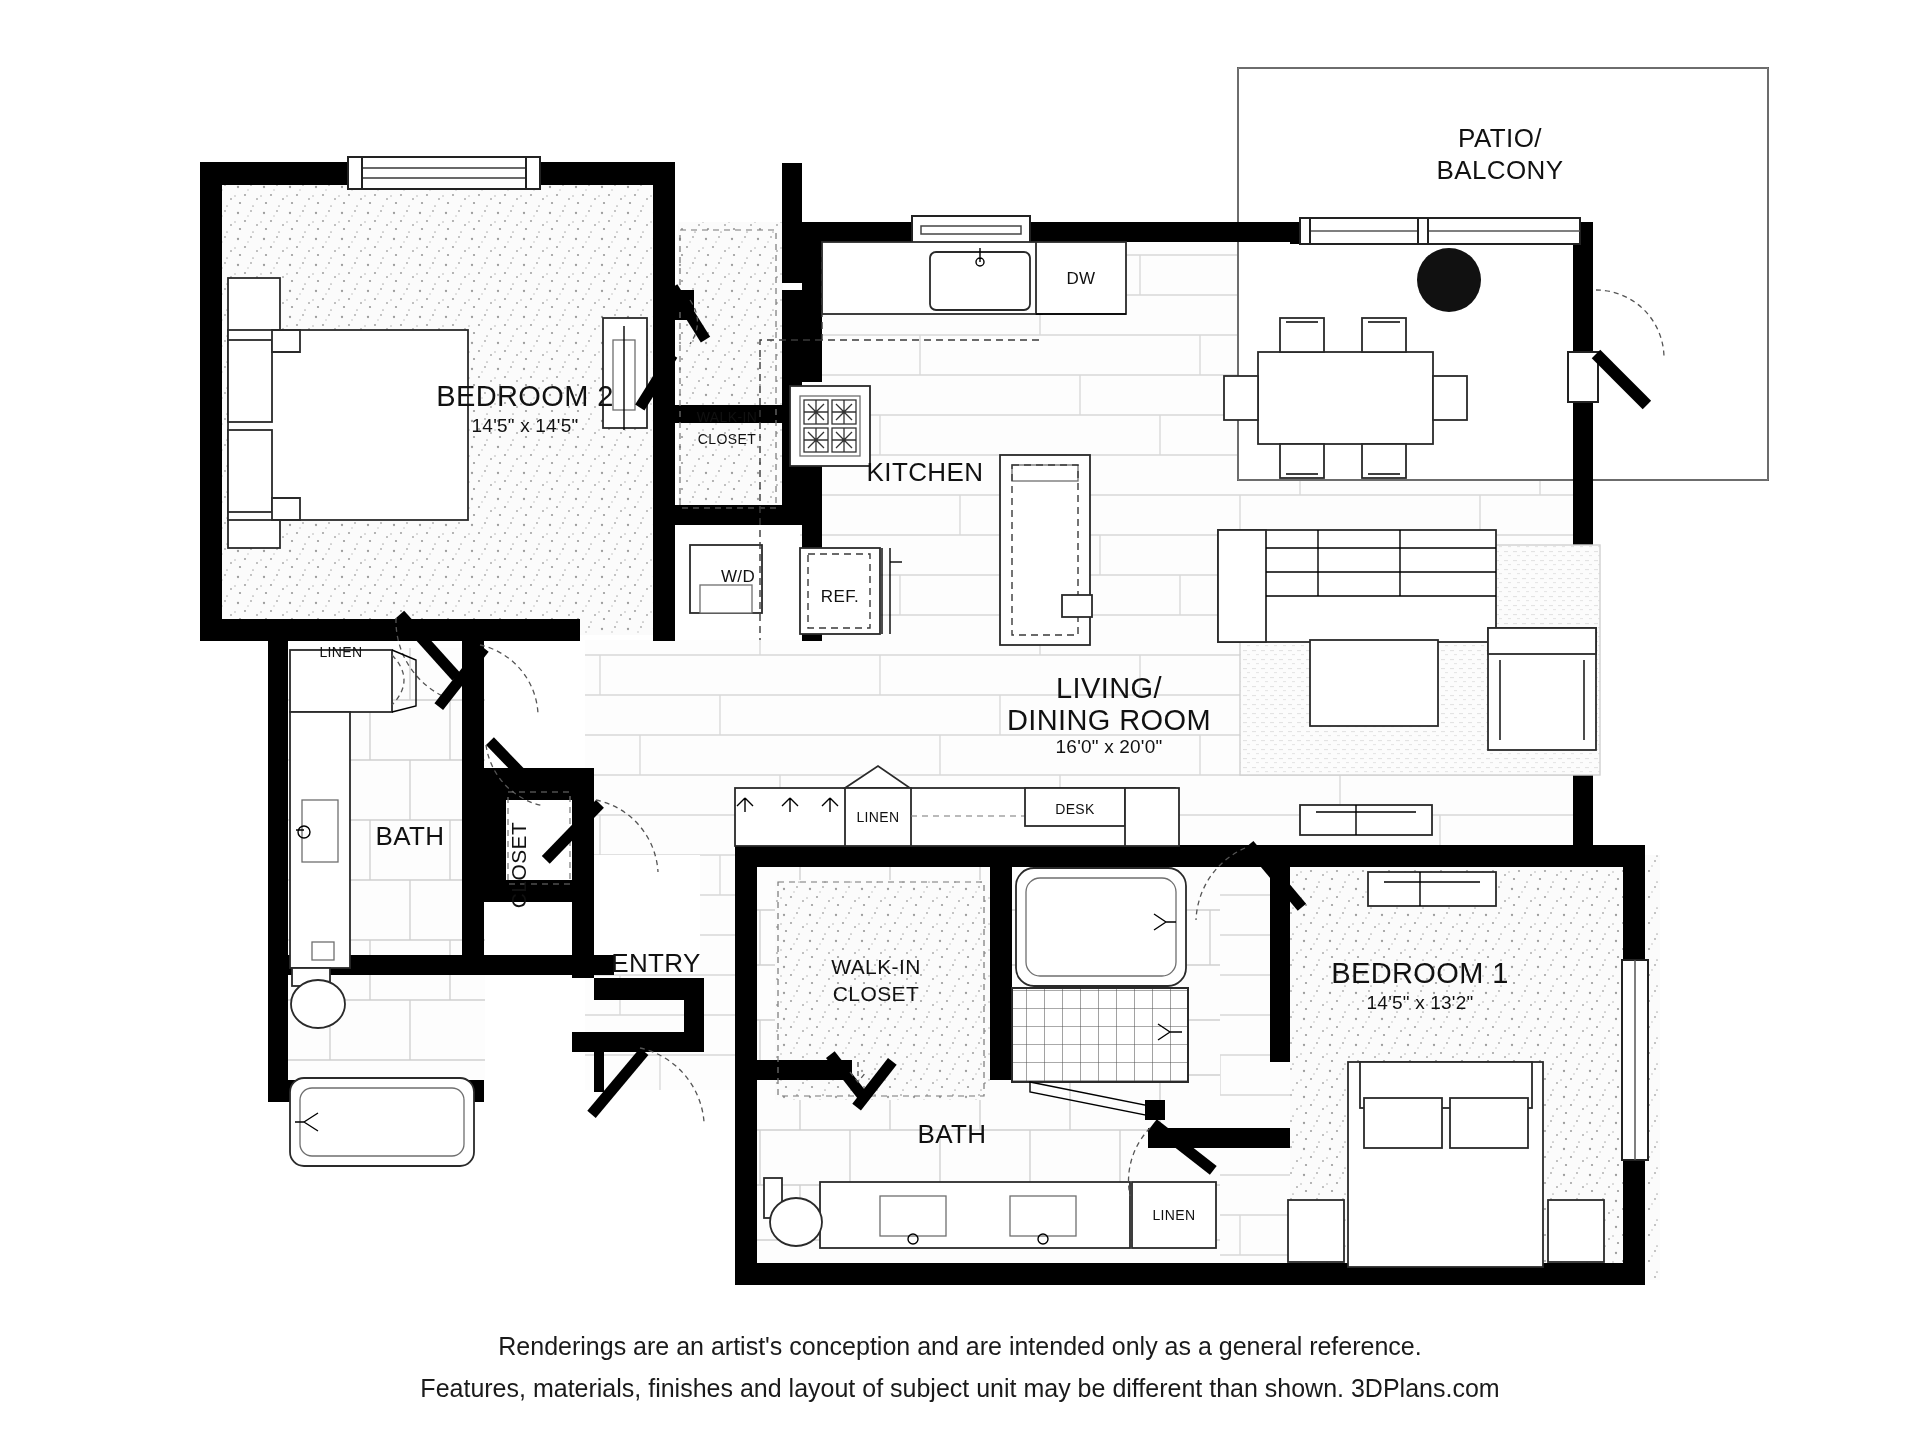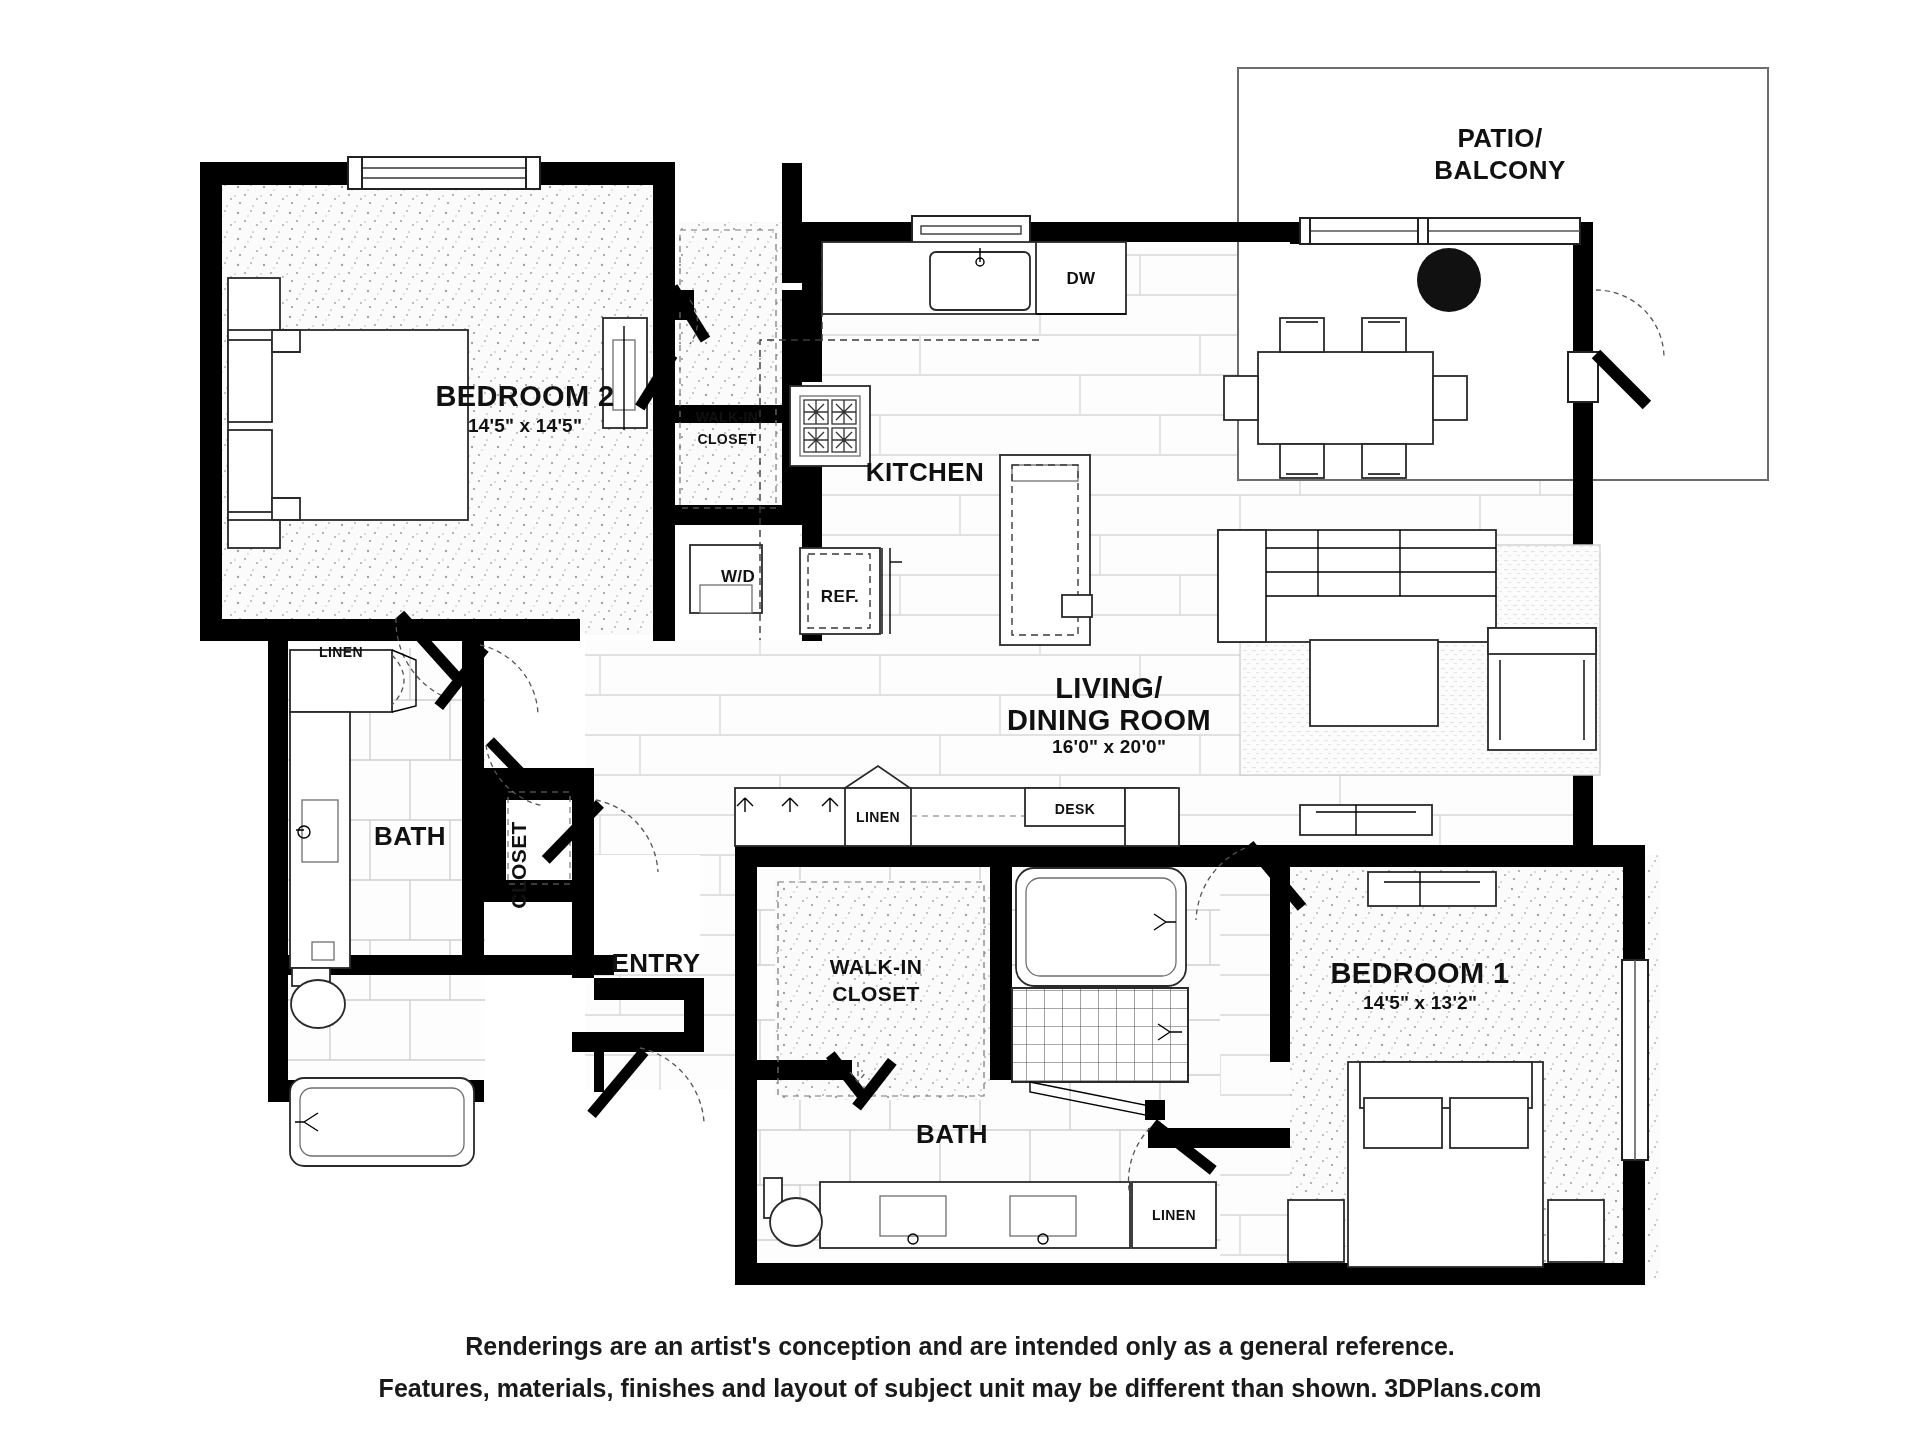--- a/index.html
+++ b/index.html
@@ -12,21 +12,20 @@
     height: 1440px;
     font-family: "Liberation Sans", sans-serif;
     position: relative;
     overflow: hidden;
   }
   #plan-root {
     position: absolute;
     left: 0; top: 0;
     width: 1920px;
     height: 1232px;
-    font-weight: bold;
   }
   svg#floorplan {
     position: absolute;
     left: 0; top: 0;
     width: 1920px;
     height: 1440px;
     display: block;
   }
   .room-label {
     font-family: "Liberation Sans", sans-serif;

